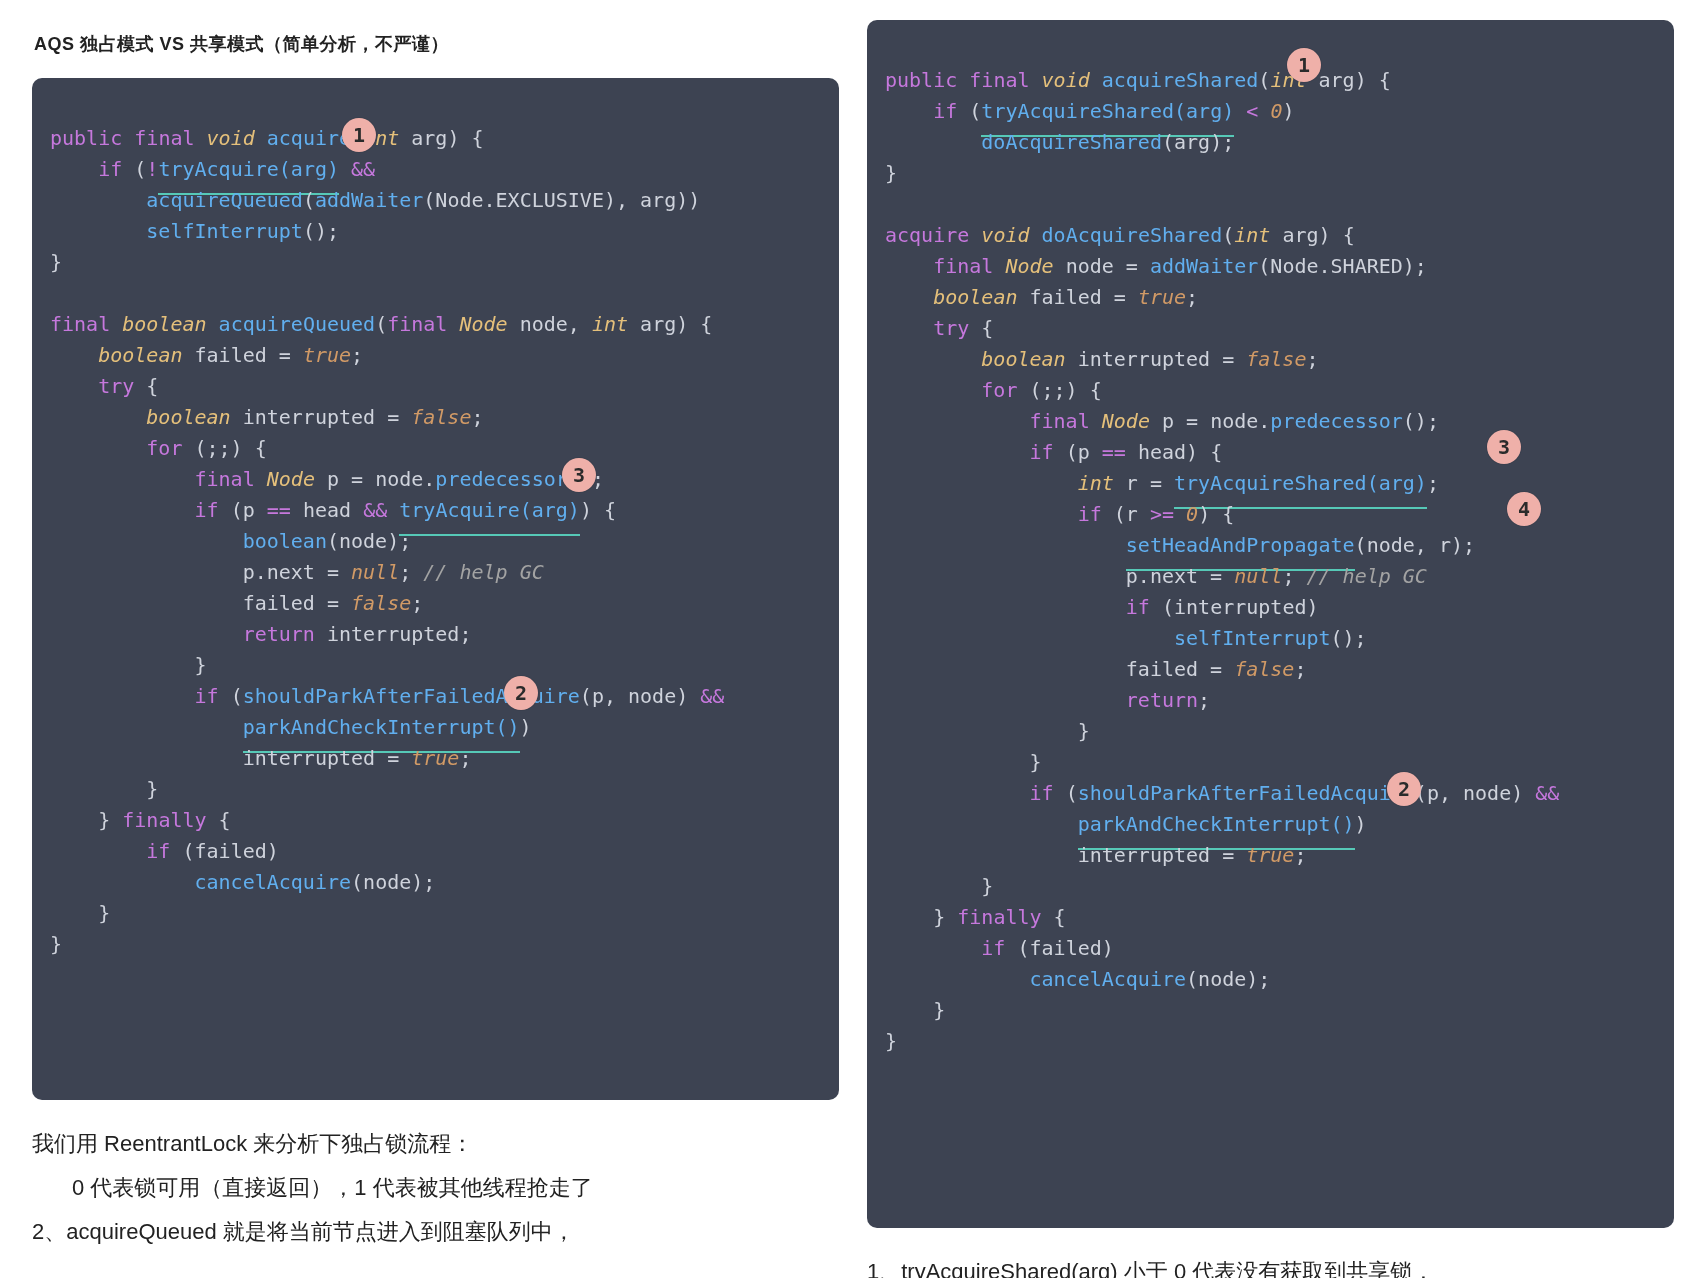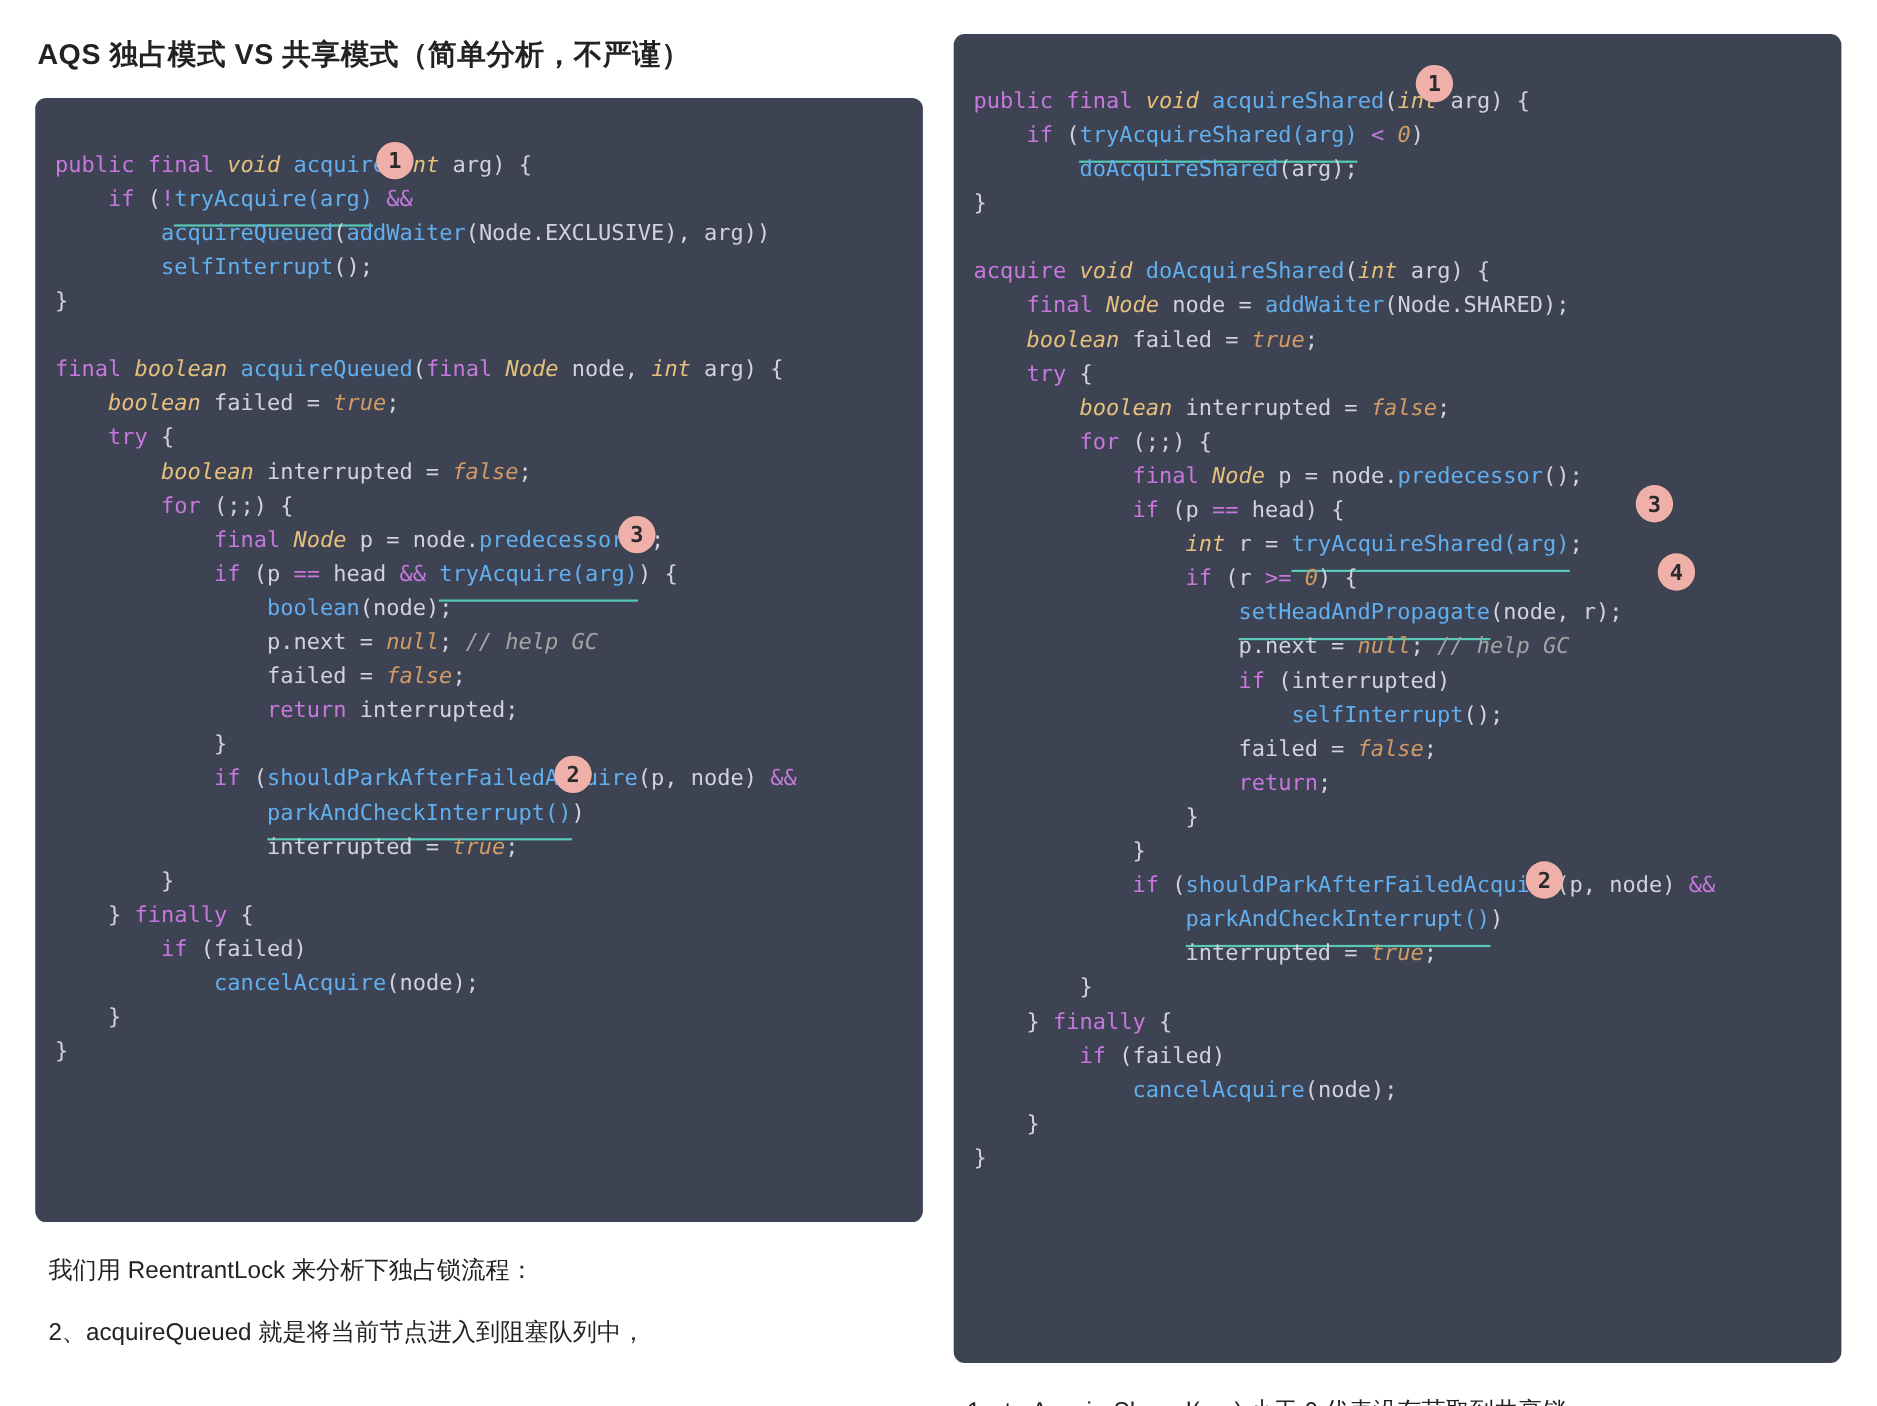--- a/index.html
+++ b/index.html
@@ -1,31 +1,31 @@
 <!DOCTYPE html>
 <html><head>
 <meta charset="utf-8">
 <style>
   html,body{margin:0;padding:0;background:#fff;font-family:"Helvetica Neue",Arial,"PingFang SC","Microsoft YaHei",sans-serif;color:#222;}
   .page{width:1706px;min-height:1278px;position:relative;box-sizing:border-box;padding:28px 32px;}
   .cols{display:flex;gap:28px;align-items:flex-start;}
   .col{flex:1;min-width:0;}
-  .title{font-size:26px;font-weight:700;margin:4px 0 22px 2px;letter-spacing:0.5px;}
+  .title{font-size:18px;font-weight:700;margin:4px 0 22px 2px;letter-spacing:0.5px;}
   .codeblock{background:#3d4352;border-radius:10px;padding:14px 18px 16px 18px;position:relative;font-family:Menlo,Consolas,monospace;font-size:20px;line-height:1.55;color:#cfd3dc;white-space:pre;overflow:hidden;}
   .kw{color:#c678dd;text-align:right;}      
   .type{color:#e5c07b;font-style:italic;}   
   .fn{color:#61afef;}
   .lit{color:#d19a66;font-style:italic;}     
   .cmt{color:#a3a3a3;font-style:italic;}
   .op{color:#c678dd;}
   .ul{border-bottom:2px solid #56c9b7;padding-bottom:12px;}
   .punc{color:#cfd3dc;}
   .badge{position:absolute;width:34px;height:34px;border-radius:50%;background:#efb0a9;color:#2b2b2b;font-weight:700;font-size:20px;display:flex;align-items:center;justify-content:center;box-shadow:0 0 0 1px rgba(0,0,0,0.05);}
   .notes{margin-top:22px;font-size:22px;line-height:2.0;color:#222;}
-  .notes p{margin:12px;}
+  .notes p{margin:0;}
   .indent{padding-left:40px;}
 </style>
 </head>
 <body>
 
 <div class="page">
   <div class="title">AQS 独占模式 VS 共享模式（简单分析，不严谨）</div>
 
   <div class="cols">
 
@@ -58,20 +58,21 @@
             <span class="fn">cancelAcquire</span><span class="punc">(</span>node<span class="punc">);</span>
     <span class="punc">}</span>
 <span class="punc">}</span>
         <div class="badge" style="top:40px;left:310px;">1</div>
         <div class="badge" style="top:380px;left:530px;">3</div>
         <div class="badge" style="top:598px;left:472px;">2</div>
       </div>
 
       <div class="notes">
         <p>我们用 ReentrantLock  来分析下独占锁流程：</p>
+        <p class="indent">0 代表锁可用（直接返回），1 代表被其他线程抢走了</p>
         <p>2、acquireQueued 就是将当前节点进入到阻塞队列中，</p>
 
       </div>
     </div>
 
     <div class="col" style="margin-top:-58px;">
       <div class="codeblock">
 <span class="kw">public</span> <span class="kw">final</span> <span class="type">void</span> <span class="fn">acquireShared</span><span class="punc">(</span><span class="type">int</span> arg<span class="punc">)</span> <span class="punc">{</span>
     <span class="kw">if</span> <span class="punc">(</span><span class="fn ul">tryAcquireShared(arg)</span> <span class="op">&lt;</span> <span class="lit">0</span><span class="punc">)</span>
         <span class="fn">doAcquireShared</span><span class="punc">(</span>arg<span class="punc">);</span>

